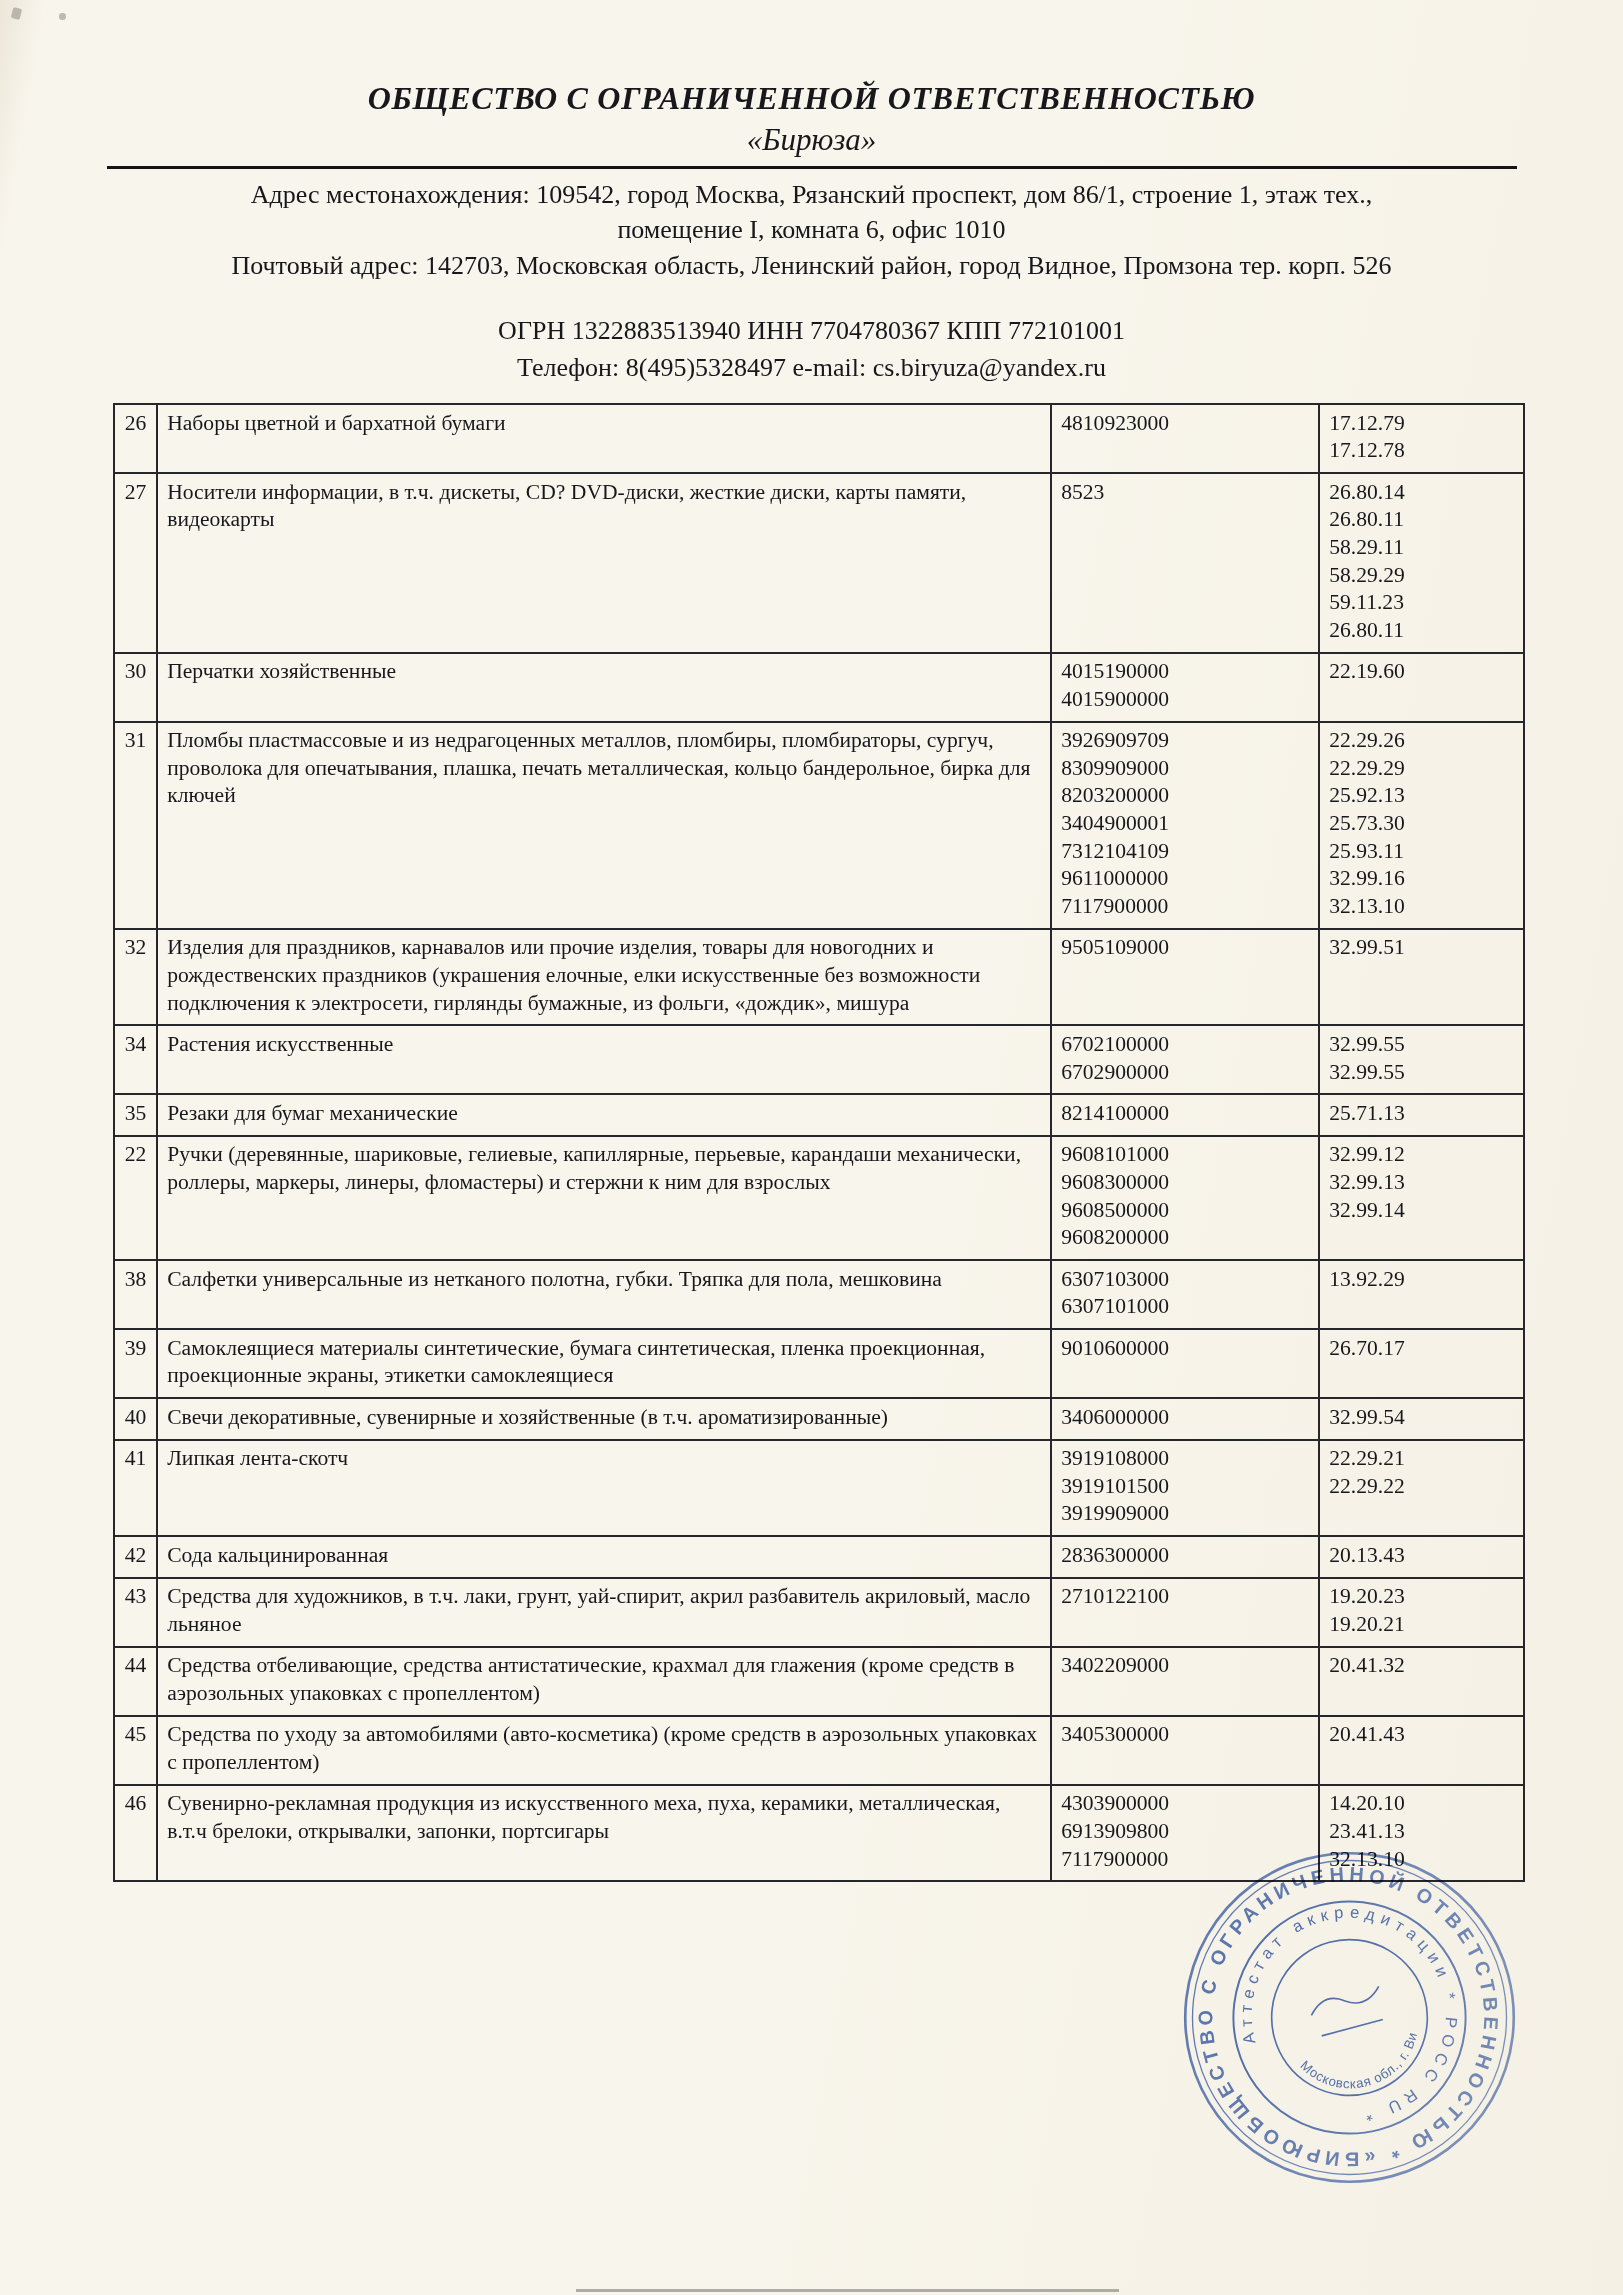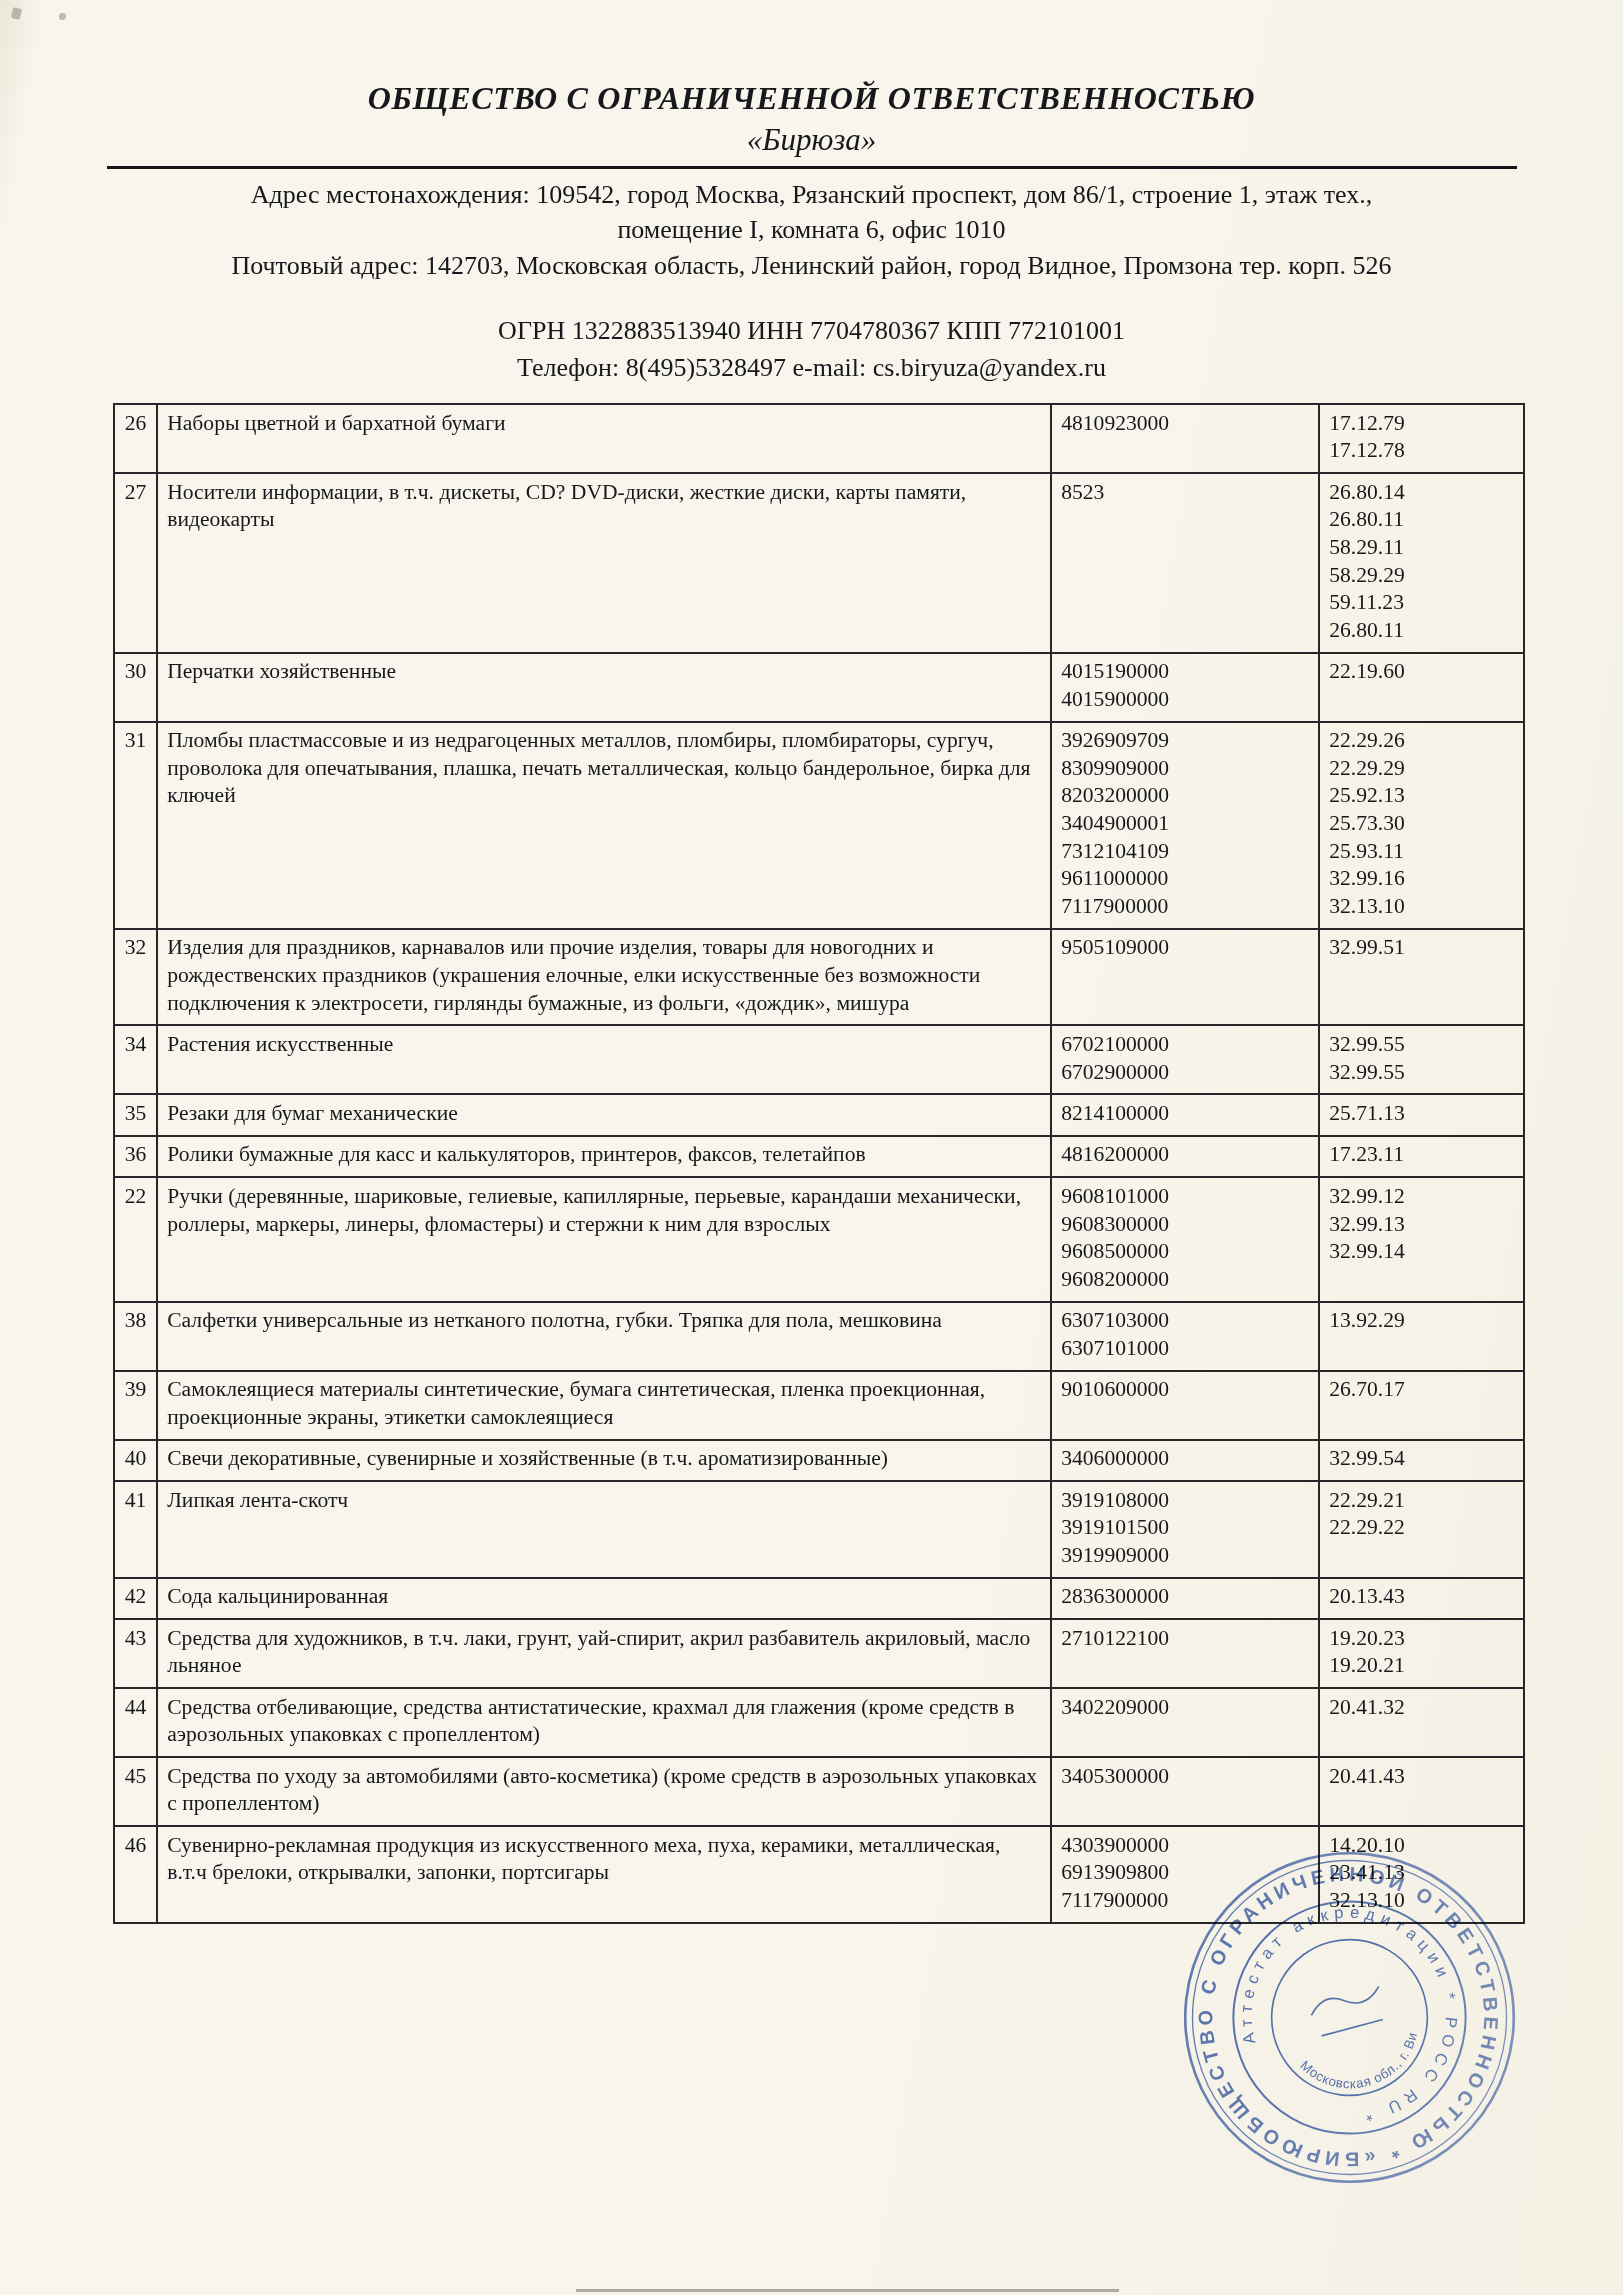--- a/index.html
+++ b/index.html
@@ -184,30 +184,20 @@
           </td>
         </tr>
         <tr>
           <td class="c-num">35</td>
           <td class="c-desc">Резаки для бумаг механические</td>
           <td class="c-code">
             <div class="val">8214100000</div>
           </td>
           <td class="c-class">
             <div class="val">25.71.13</div>
-          </td>
-        </tr>
-        <tr>
-          <td class="c-num">36</td>
-          <td class="c-desc">Ролики бумажные для касс и калькуляторов, принтеров, факсов, телетайпов</td>
-          <td class="c-code">
-            <div class="val">4816200000</div>
-          </td>
-          <td class="c-class">
-            <div class="val">17.23.11</div>
           </td>
         </tr>
         <tr>
           <td class="c-num">22</td>
           <td class="c-desc">Ручки (деревянные, шариковые, гелиевые, капиллярные, перьевые, карандаши механически, роллеры, маркеры, линеры, фломастеры) и стержни к ним для взрослых</td>
           <td class="c-code">
             <div class="val">9608101000</div>
             <div class="val">9608300000</div>
             <div class="val">9608500000</div>
             <div class="val">9608200000</div>

